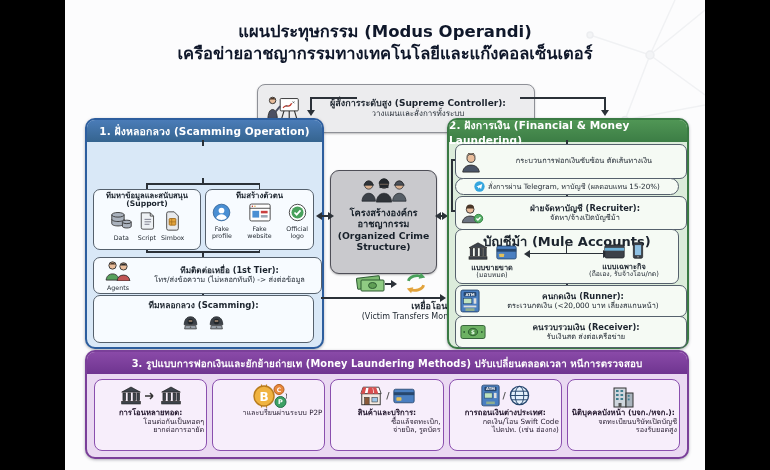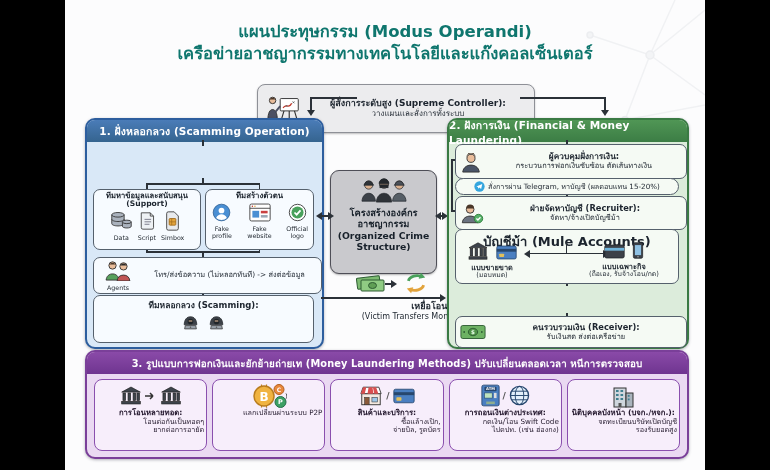--- a/index.html
+++ b/index.html
@@ -35,21 +35,21 @@
   #org-box .ln{font-weight:bold;font-size:9.3px;line-height:1.22;color:#17202a;}
   .pill{position:absolute;background:#f5faf4;border:1.1px solid #55606c;border-radius:9px;
         display:flex;align-items:center;justify-content:center;gap:3px;font-size:7.2px;}
   #cards{position:absolute;left:7px;top:27px;right:7px;bottom:6px;display:flex;gap:5px;}
   .card{flex:1;background:#f7eefb;border:1.4px solid #8a4fae;border-radius:8px;padding:2px 2px 1px;
         text-align:center;overflow:hidden;}
   .card .cic{height:27px;display:flex;align-items:center;justify-content:center;gap:3px;}
   .card .ct{font-weight:bold;font-size:7.7px;line-height:1.12;color:#21152b;}
   .card .cli{font-size:7.2px;line-height:1.13;color:#2a2033;text-align:right;}
   .slash{font-size:9px;color:#555;font-weight:bold;}
-  #title{left:0;top:21px;width:640px;text-align:center;line-height:1.35;color:#0f766e;}
+  #title{left:0;top:21px;width:640px;text-align:center;line-height:1.35;color:#0f172a;}
   #title .tl{font-size:16.5px;font-weight:bold;}
   .dblarrow{position:absolute;height:1.6px;background:#2b3138;}
 </style>
 </head>
 <body>
 
 <div id="stage">
 
   <svg class="abs" style="right:0;top:0;opacity:.55" width="175" height="150" viewBox="0 0 175 150">
     <g stroke="#e7e9ec" fill="none" stroke-width="1.5">
@@ -180,20 +180,21 @@
         <circle cx="9" cy="6" r="4" fill="#e9bd9b" stroke="#333"></circle>
         <path d="M5.5 5a4 4 0 017 0z" fill="#4a3728"></path>
         <path d="M2 22c.4-4.5 3.4-6.8 7-6.8s6.6 2.3 7 6.8z" fill="#57a05c" stroke="#333"></path>
         <circle cx="21" cy="7" r="4" fill="#e9bd9b" stroke="#333"></circle>
         <path d="M17.5 6a4 4 0 017 0z" fill="#2a2a2a"></path>
         <path d="M14 23c.4-4.3 3.2-6.5 7-6.5s6.6 2.2 7 6.5z" fill="#c05555" stroke="#333"></path>
       </svg>
       <div class="iconlbl">Agents</div>
     </div>
     <div class="tcol">
+      <div class="b" style="font-size:8.2px">ทีมติดต่อเหยื่อ (1st Tier):</div>
       <div class="t74">โทร/ส่งข้อความ (ไม่หลอกทันที) -&gt; ส่งต่อข้อมูล</div>
     </div>
   </div>
 
   <div class="ibox abs" style="left:28px;top:295px;width:219px;height:44px;text-align:center;padding-top:2px">
     <div class="b" style="font-size:8.5px">ทีมหลอกลวง (Scamming):</div>
     <div class="icons-row" style="margin-top:1px;gap:7px">
       <svg width="19" height="17" viewBox="0 0 24 23">
         <path d="M3.5 16C3.5 9 7 5 12 5s8.5 4 8.5 11z" fill="#3c4148" stroke="#23272c"></path>
         <circle cx="12" cy="11.5" r="3.8" fill="#1f2428"></circle>
@@ -279,21 +280,20 @@
   <div class="cl" style="left:386px;top:159px;width:5px;height:1.5px"></div>
   <div class="cl" style="left:386px;top:210px;width:5px;height:1.5px"></div>
 
   <div class="ibox gbox rowbox abs" style="left:390px;top:144px;width:222px;height:31px">
     <svg width="22" height="22" viewBox="0 0 24 24">
       <circle cx="12" cy="8" r="4.4" fill="#e9bd9b" stroke="#333"></circle>
       <path d="M7.6 7a4.4 4.4 0 018.8 0l.3-2.2-2-2.5h-5.4l-2 2.5z" fill="#4a3728"></path>
       <path d="M3 23c.5-5 4.5-7.6 9-7.6s8.5 2.6 9 7.6z" fill="#4a5568" stroke="#333"></path>
     </svg>
     <div class="tcol">
-      <div class="b t83">ผู้ควบคุมฝั่งการเงิน:</div>
       <div class="t74">กระบวนการฟอกเงินซับซ้อน ตัดเส้นทางเงิน</div>
     </div>
   </div>
 
   <div class="pill" style="left:390px;top:178px;width:222px;height:15px">
     <svg width="11" height="11" viewBox="0 0 16 16">
       <circle cx="8" cy="8" r="7.5" fill="#35a6de"></circle>
       <path d="M3.5 8l8.5-3.5-1.6 7.2-2.6-2.1-1.5 1.6-.6-2.6z" fill="#fff"></path>
     </svg>
     <span>สั่งการผ่าน Telegram, หาบัญชี (ผลตอบแทน 15-20%)</span>
@@ -346,20 +346,35 @@
       <svg width="21" height="15" viewBox="0 0 26 18" style="margin-left:1px">
         <rect x="1" y="1" width="24" height="16" rx="2" fill="#4a7fc1" stroke="#27476e"></rect>
         <rect x="1" y="4.5" width="24" height="3.5" fill="#27476e"></rect>
         <rect x="4" y="10.5" width="6" height="4" rx=".8" fill="#e2c05c"></rect>
       </svg>
       <div class="b" style="font-size:7.4px;line-height:1.1">แบบขายขาด</div>
       <div style="font-size:6.8px;line-height:1.1">(มอบหมด)</div>
     </div>
   </div>
 
+  <div class="ibox gbox rowbox abs" style="left:390px;top:285px;width:222px;height:28px">
+    <svg width="20" height="24" viewBox="0 0 22 26">
+      <rect x="1" y="1" width="20" height="24" rx="2" fill="#4a7fc1" stroke="#27476e"></rect>
+      <rect x="4" y="3" width="14" height="5" rx="1" fill="#27476e"></rect>
+      <text x="11" y="7.2" text-anchor="middle" font-size="4.3" fill="#fff" font-weight="bold">ATM</text>
+      <rect x="4" y="10" width="9" height="6" fill="#bfe3bf" stroke="#27476e" stroke-width=".7"></rect>
+      <rect x="15" y="10" width="3" height="6" fill="#ddd"></rect>
+      <rect x="4" y="18" width="14" height="2" fill="#ddd"></rect>
+      <rect x="6" y="21" width="10" height="3" fill="#8fae8f"></rect>
+    </svg>
+    <div class="tcol">
+      <div class="b t83">คนกดเงิน (Runner):</div>
+      <div class="t74">ตระเวนกดเงิน (&lt;20,000 บาท เลี่ยงสแกนหน้า)</div>
+    </div>
+  </div>
 
   <div class="ibox gbox rowbox abs" style="left:390px;top:316px;width:222px;height:28px">
     <svg width="26" height="16" viewBox="0 0 28 16">
       <rect x="1" y="1" width="26" height="14" rx="2" fill="#6db263" stroke="#2e5d33"></rect>
       <ellipse cx="14" cy="8" rx="5" ry="4" fill="#4f9348" stroke="#2e5d33"></ellipse>
       <text x="14" y="10.3" text-anchor="middle" font-size="6" fill="#eaffea" font-weight="bold">$</text>
       <circle cx="4.5" cy="8" r="1" fill="#2e5d33"></circle>
         <circle cx="23.5" cy="8" r="1" fill="#2e5d33"></circle>
     </svg>
     <div class="tcol">
@@ -409,42 +424,42 @@
             <circle cx="13" cy="13" r="10" fill="#f0b340" stroke="#b97c1d" stroke-width="1.5"></circle>
             <text x="13" y="17.6" text-anchor="middle" font-size="12" font-weight="bold" fill="#fff">B</text>
             <path d="M10.5 3.5v-2m5 2v-2m-5 23v-2m5 2v-2" stroke="#b97c1d" stroke-width="1.2"></path>
             <circle cx="28" cy="6.5" r="5" fill="#e8883c" stroke="#b45f1d"></circle>
             <text x="28" y="8.7" text-anchor="middle" font-size="6" fill="#fff" font-weight="bold">C</text>
             <circle cx="29.5" cy="19" r="5.5" fill="#3da065" stroke="#26714a"></circle>
             <text x="29.5" y="21.4" text-anchor="middle" font-size="6.5" fill="#fff" font-weight="bold">P</text>
             <path d="M35 10.5c1.2 1.8 1.2 3.6 0 5.2" stroke="#444" fill="none"></path>
           </svg>
         </div>
-        <div class="cli">แลกเปลี่ยนผ่านระบบ P2P</div>
+        <div class="cli">าและบรี่ยนผ่านระบบ P2P</div>
         <div class="cli"></div>
       </div>
 
       <div class="card">
         <div class="cic">
           <svg width="24" height="23" viewBox="0 0 26 24">
             <rect x="3" y="10" width="20" height="12" fill="#f4e9e0" stroke="#333"></rect>
             <path d="M2 10l2.5-7h17l2.5 7z" fill="#fff" stroke="#333"></path>
             <path d="M2 10l2.5-7h3.4l-1.7 7zm7.2 0l1.2-7h4.2l1 7zm7.4 0l-1.6-7h3.5l2.5 7z" fill="#d94f4f"></path>
             <rect x="6" y="14" width="5" height="8" fill="#8a5a3a" stroke="#333" stroke-width=".6"></rect>
             <rect x="14" y="14" width="6" height="5" fill="#9ec7e8" stroke="#333" stroke-width=".6"></rect>
           </svg>
           <span class="slash">/</span>
           <svg width="22" height="16" viewBox="0 0 26 18">
             <rect x="1" y="1" width="24" height="16" rx="2" fill="#4a7fc1" stroke="#27476e"></rect>
             <rect x="1" y="4.5" width="24" height="3.5" fill="#27476e"></rect>
             <rect x="4" y="10.5" width="6" height="4" rx=".8" fill="#e2c05c"></rect>
           </svg>
         </div>
         <div class="ct">สินค้าและบริการ:</div>
-        <div class="cli">ซื้อแล้างเปิก,</div>
+        <div class="cli">ซื้อแล้จดทะเบิก,</div>
         <div class="cli">จ่ายบิล, รูดบัตร</div>
       </div>
 
       <div class="card">
         <div class="cic">
           <svg width="19" height="23" viewBox="0 0 22 26">
             <rect x="1" y="1" width="20" height="24" rx="2" fill="#4a7fc1" stroke="#27476e"></rect>
             <rect x="4" y="3" width="14" height="5" rx="1" fill="#27476e"></rect>
             <text x="11" y="7.2" text-anchor="middle" font-size="4.3" fill="#fff" font-weight="bold">ATM</text>
             <rect x="4" y="10" width="9" height="6" fill="#bfe3bf" stroke="#27476e" stroke-width=".7"></rect>

